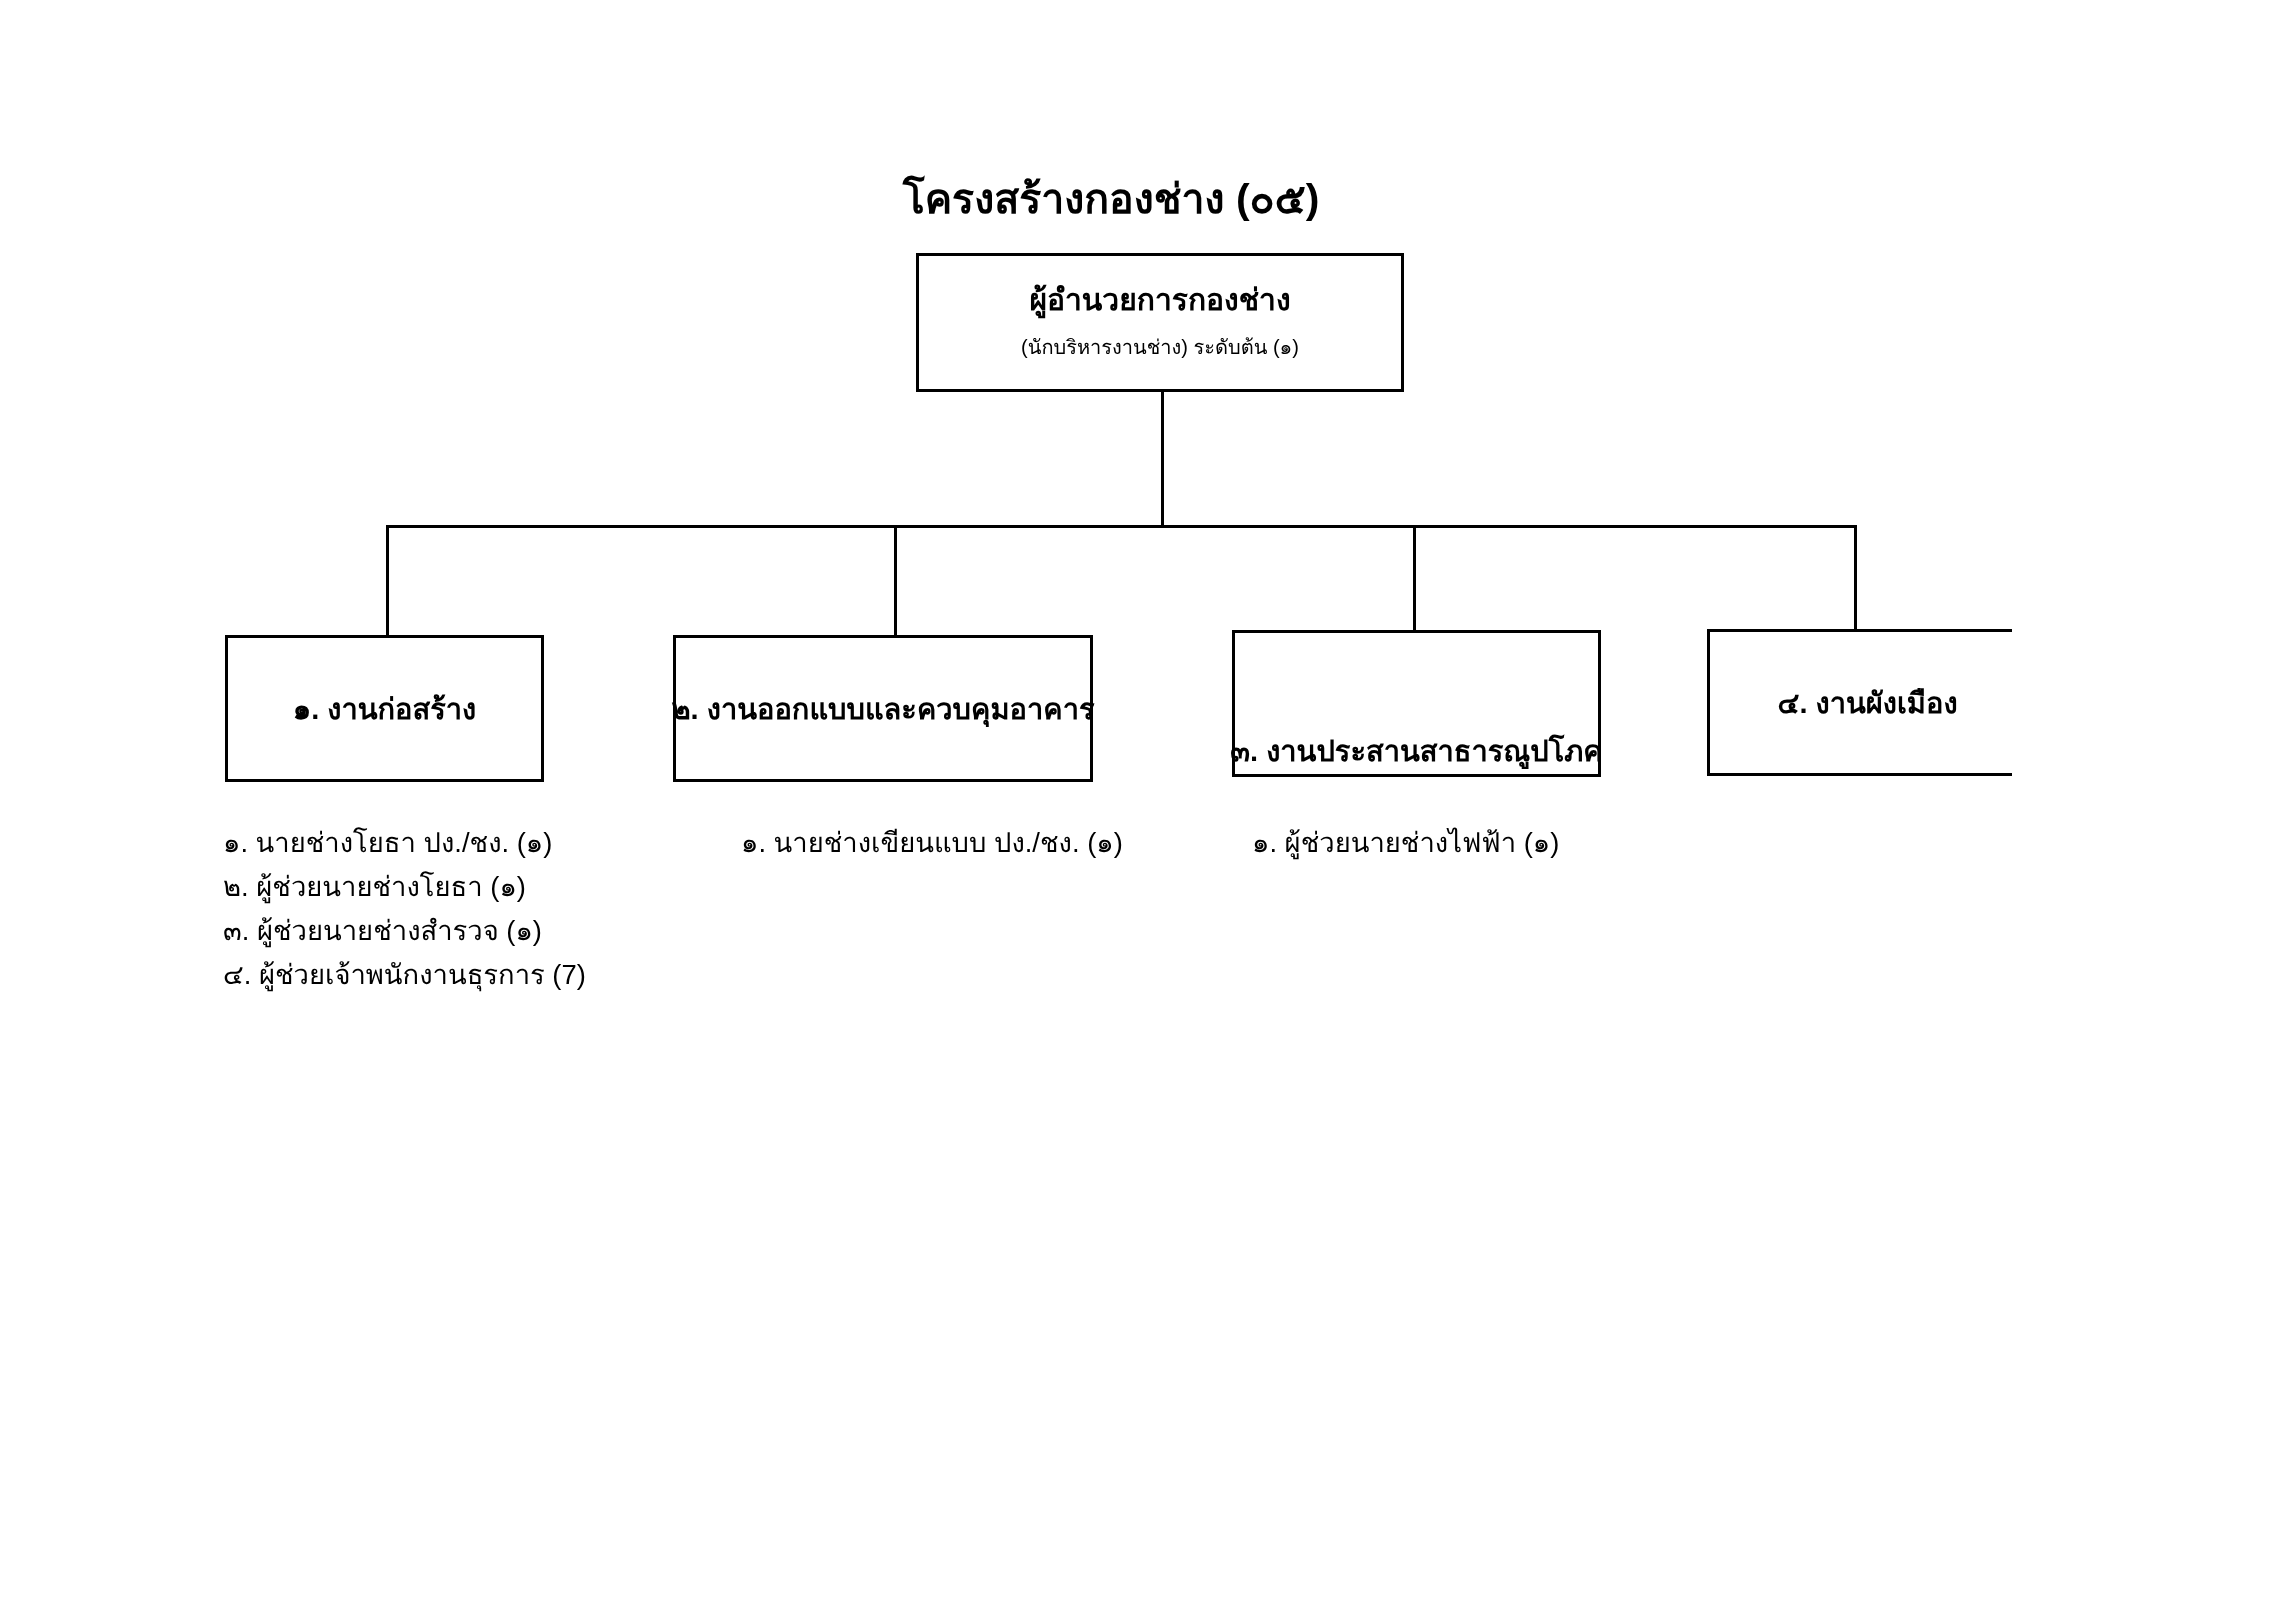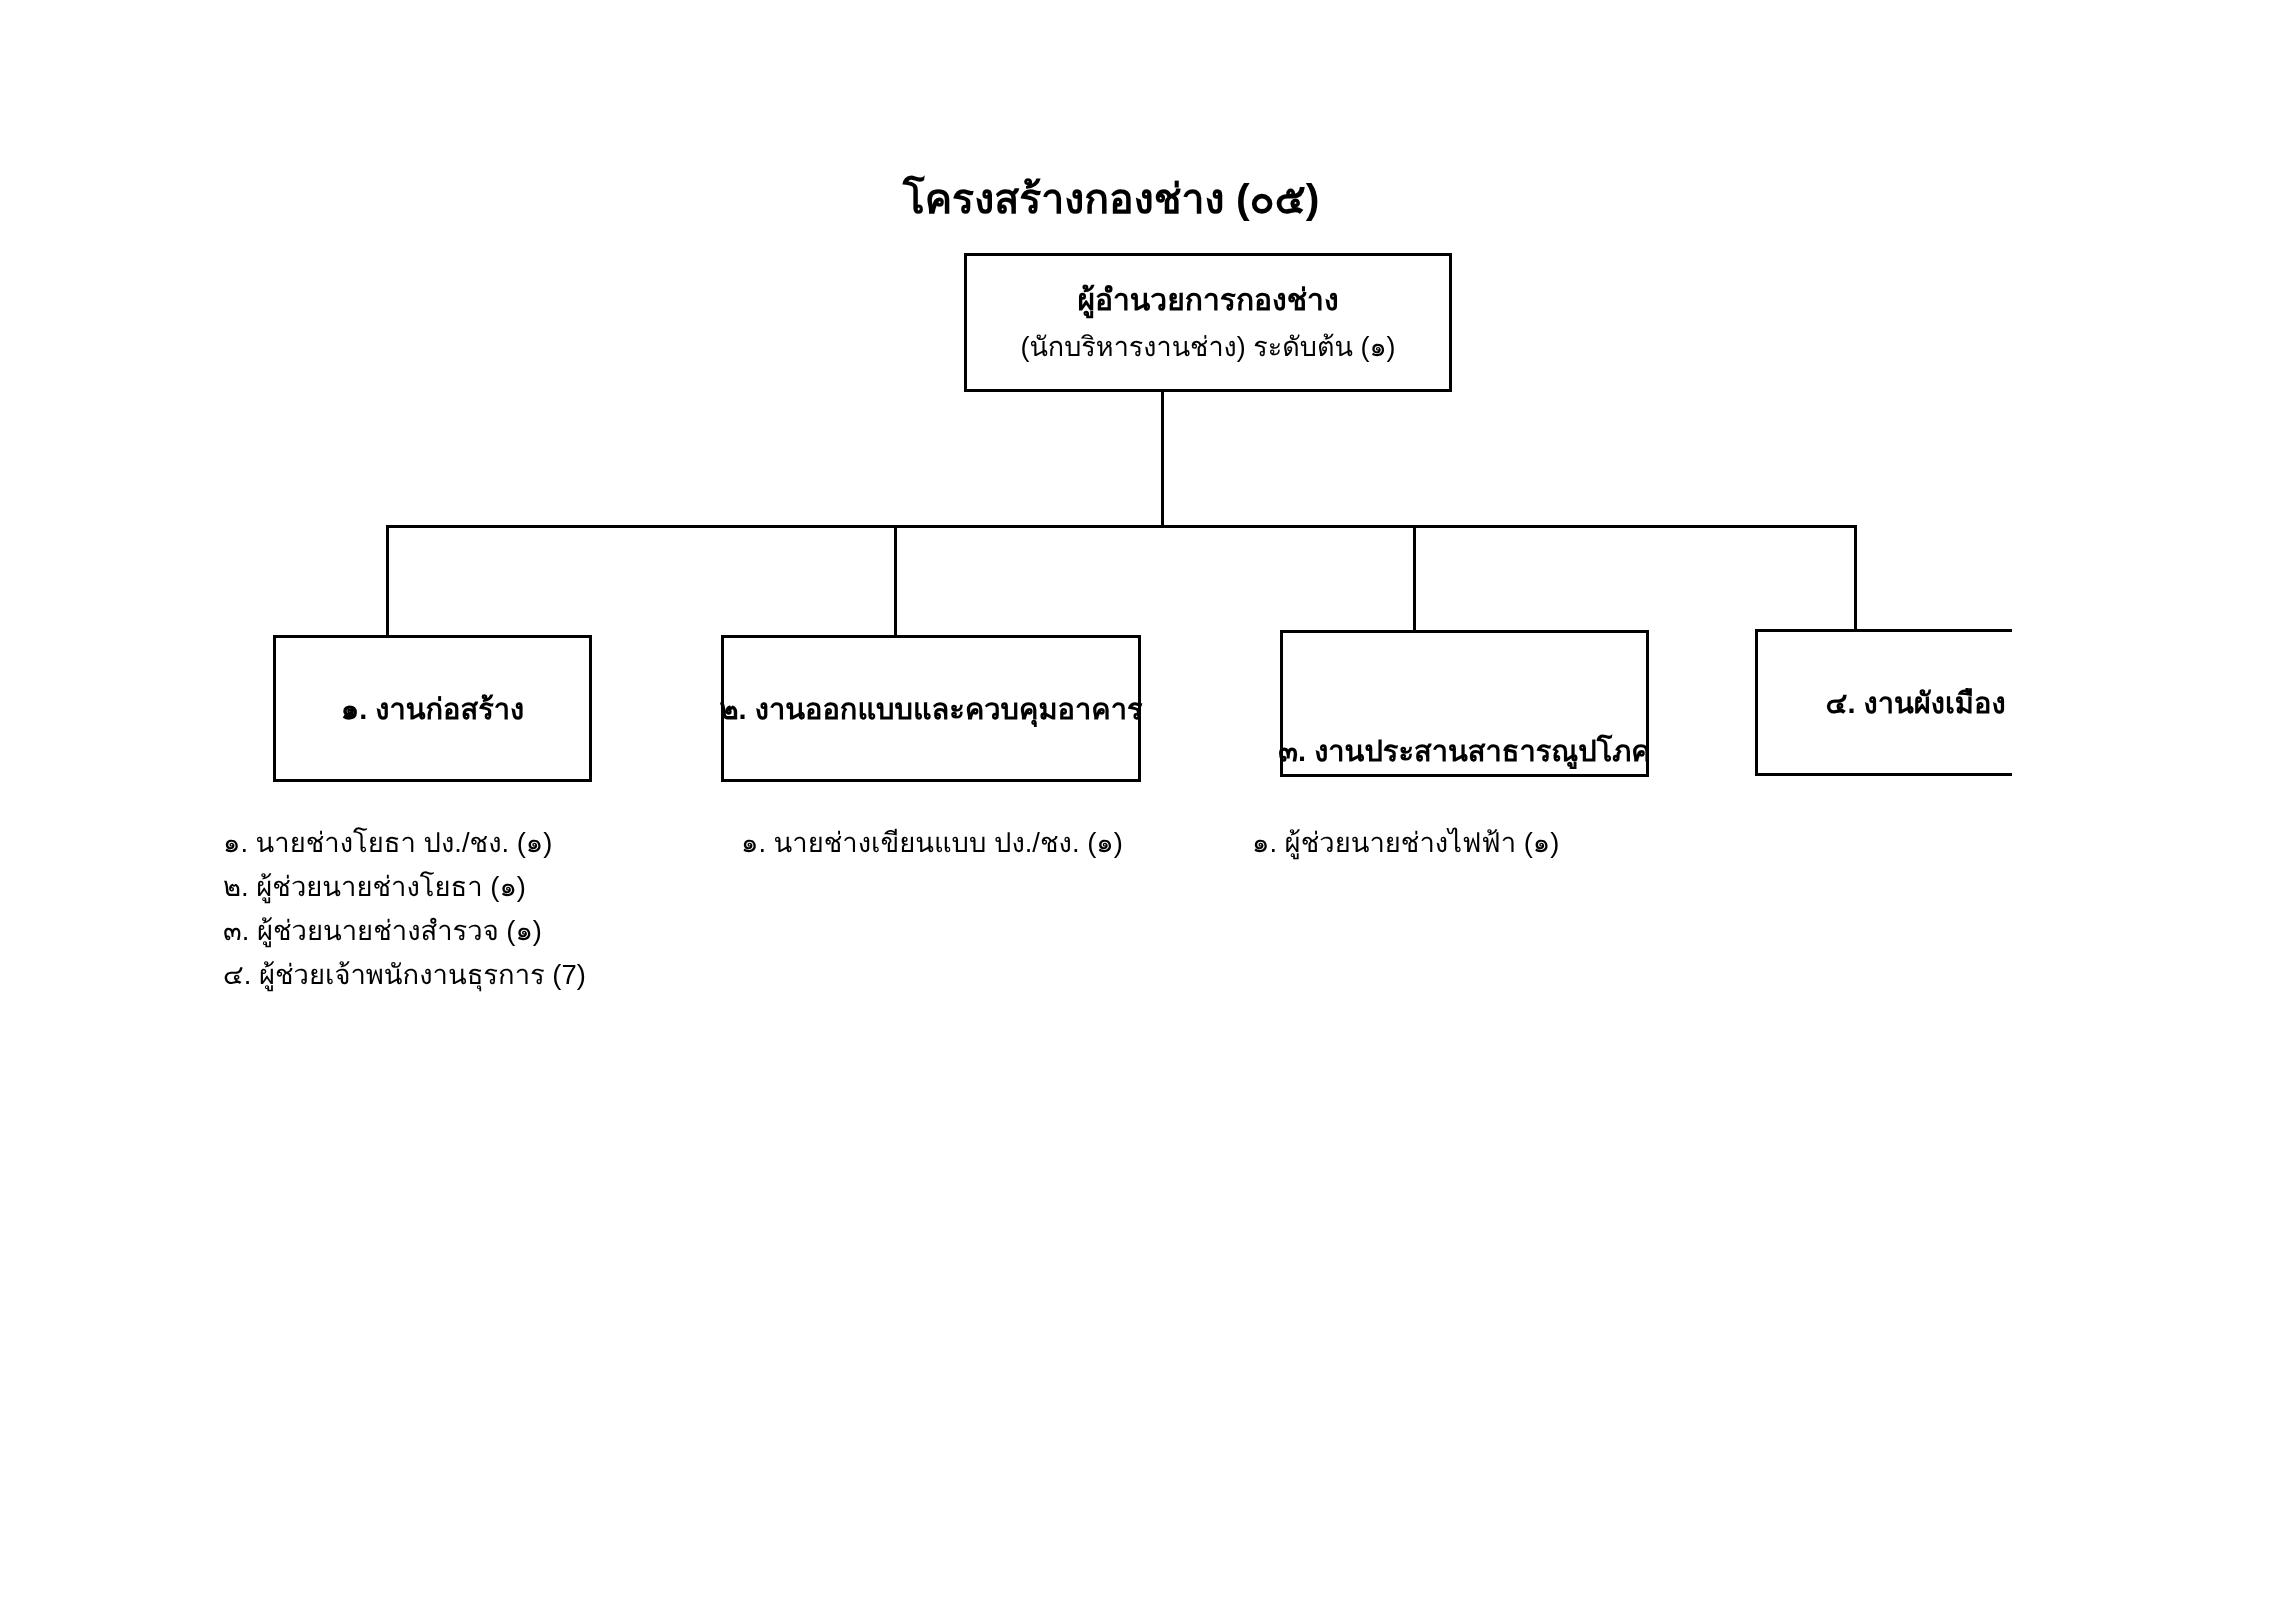--- a/index.html
+++ b/index.html
@@ -29,36 +29,35 @@
   .org-box {
     position: absolute;
     box-sizing: border-box;
     border: 3.9px solid #000000;
     background: #ffffff;
     display: flex;
     flex-direction: column;
     align-items: center;
     justify-content: center;
     text-align: center;
-    margin-left: 48px;
   }
   #director-box {
     left: 916px;
     top: 253px;
     width: 488px;
     height: 139px;
   }
   #director-box .box-title {
     font-size: 30px;
     font-weight: bold;
     line-height: 49px;
     white-space: nowrap;
   }
   #director-box .box-subtitle {
-    font-size: 27px;
+    font-size: 20px;
     font-weight: normal;
     line-height: 47px;
     white-space: nowrap;
   }
   .section-box {
     font-size: 29px;
     font-weight: bold;
     white-space: nowrap;
   }
   #section-box-1 { left: 225px;  top: 635px; width: 319px; height: 147px; }

